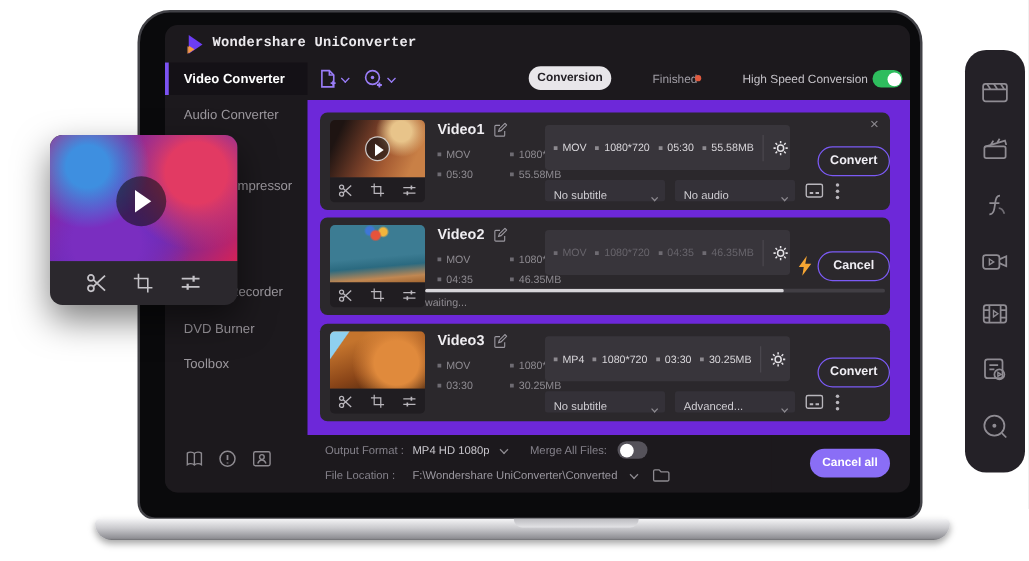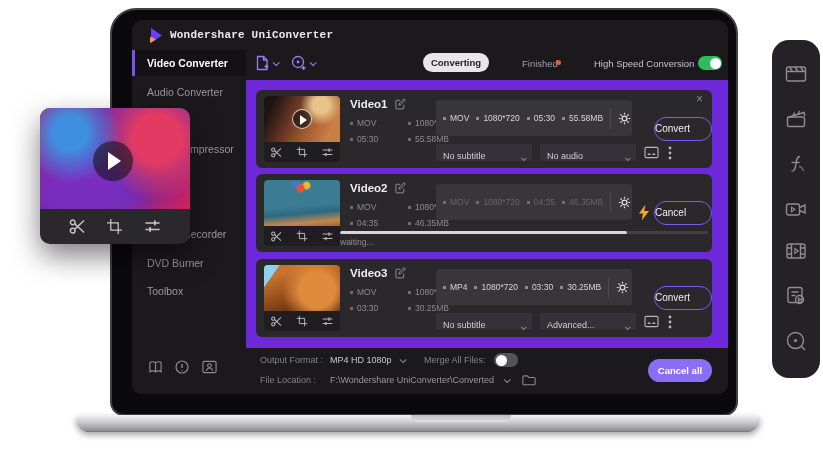--- a/index.html
+++ b/index.html
@@ -80,22 +80,22 @@
   .chip .meta.dim { color:#67646b; }
   .gear-wrap { margin-left:auto; border-left:1px solid #4a474e; padding:4px 2px 4px 7px; color:#e3e1e5; cursor:pointer; }
   .dd { top:54px; height:17px; background:#343138; border-radius:2px; color:#cfcdd2; font-size:9px;
         display:flex; align-items:flex-end; padding:0 7px; cursor:pointer; }
   .dd .chev { margin-left:auto; color:#8d8a90; width:4px; height:4px; }
   .dd1 { left:180px; width:96px; }
   .dd2 { left:284px; width:96px; }
   .cc-ic { left:388px; top:56px; color:#b9b6bc; cursor:pointer; }
   .dots-ic { left:412px; top:56px; color:#b9b6bc; cursor:pointer; }
   .pill-btn { left:398px; top:27px; width:58px; height:24px; border-radius:12px; background:transparent;
-              border:1.5px solid #7b5af5; color:#f0eef4; font-weight:normal; font-size:10px;
-              line-height:21px; cursor:pointer; }
+              border:1.5px solid #7b5af5; color:#f0eef4; font-weight:bold; font-size:10px;
+              text-align:center; line-height:21px; cursor:pointer; }
   .close-x { left:440px; top:2px; color:#8d8a90; font-size:12px; cursor:pointer; }
   .bolt { left:382px; top:30px; }
   .prog-track { left:84px; top:57px; width:368px; height:3px; background:#413e44; border-radius:2px; overflow:hidden; }
   .prog-fill { height:100%; background:#d7d5d9; border-radius:2px; }
   .wait-txt { left:84px; top:63px; font-size:8.5px; color:#8d8a90; }
 
   
   #footer { left:0; top:328px; width:485px; height:46px; background:#1c191d; }
   .foot-ic { top:12px; color:#8d8a90; cursor:pointer; }
   .flabel { font-size:9px; color:#84818a; }
@@ -158,21 +158,21 @@
     </div>
     <div class="tool-btn abs" style="left:159px">
       <svg width="16" height="16" viewBox="0 0 16 16" fill="none" stroke="currentColor" stroke-width="1.3">
         <circle cx="7" cy="7" r="5.5"></circle>
           <circle cx="7" cy="7" r="1.4" fill="currentColor" stroke="none"></circle>
         <path d="M10.5 13h4M12.5 11v4" stroke-width="1.5"></path>
       </svg>
         <span class="chev"></span>
     </div>
 
-    <div id="tab-converting" class="abs">Converting</div>
+    <div id="tab-converting" class="abs">Conversion</div>
     <div id="tab-finished" class="abs">Finished</div>
     <div id="finished-dot" class="abs"></div>
     <div id="hsc-label" class="abs">High Speed Conversion</div>
     <div id="hsc-toggle" class="toggle">
         <span class="knob"></span>
       </div>
 
     <div id="list" class="abs">
 
       <div class="vrow" style="top:10px">

